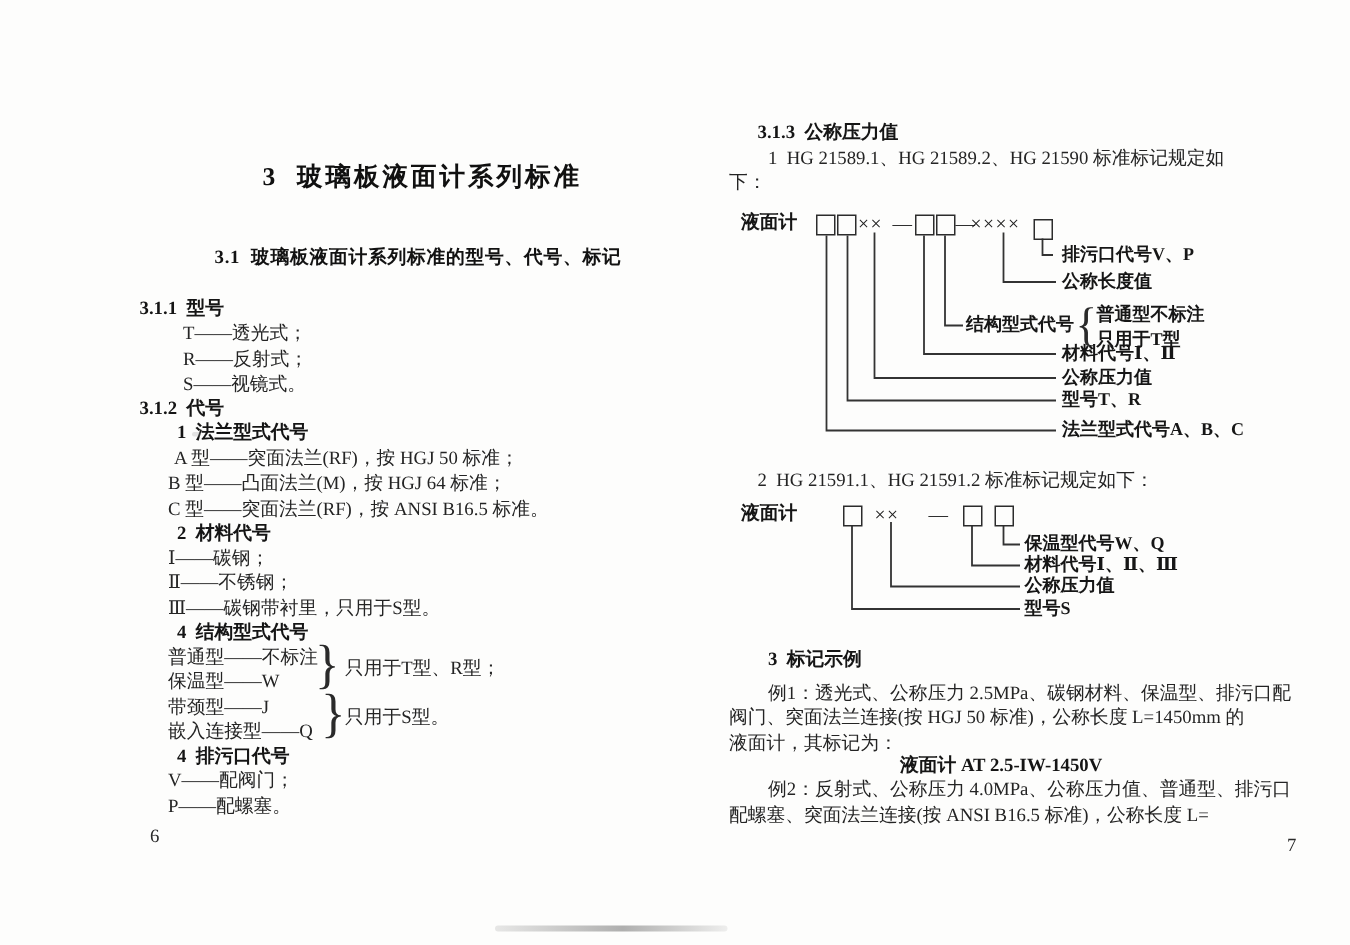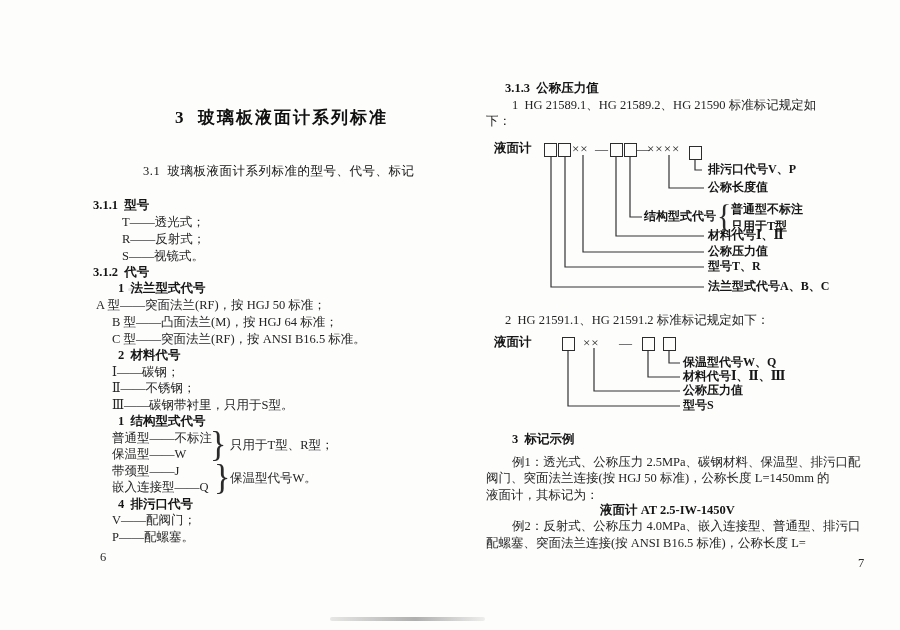--- a/index.html
+++ b/index.html
@@ -3,21 +3,21 @@
 <meta charset="utf-8">
 <style>
   html,body{margin:0;padding:0;background:#ffffff;}
   .scan{
     position:relative;width:900px;height:630px;background:#fdfdfc;overflow:hidden;
     font-family:"Liberation Serif","DejaVu Serif",serif;color:#222;
   }
   .t{position:absolute;white-space:pre;font-size:12.5px;line-height:15px;color:#242424;}
   .b{font-weight:bold;color:#151515;}
   .h1{font-size:17px;line-height:20px;font-weight:bold;letter-spacing:2px;color:#101010;}
-  .h2{font-size:12.5px;font-weight:normal;letter-spacing:0.5px;color:#121212;}
+  .h2{font-size:12.5px;font-weight:bold;letter-spacing:0.5px;color:#121212;}
   .pgnum{font-size:12.5px;color:#2a2a2a;}
   .diagram{position:absolute;text-decoration:underline;}
   .dg-svg{position:absolute;left:0;top:0;}
   .box{position:absolute;width:11px;height:12px;border:1.5px solid #2c2c2c;background:transparent;}
   .sym{position:absolute;font-size:13px;line-height:15px;color:#1d1d1d;letter-spacing:1px;}
   .dlabel{position:absolute;white-space:pre;font-size:12px;line-height:14px;font-weight:600;color:#161616;}
   .brace{position:absolute;font-size:34px;line-height:34px;font-weight:400;color:#2a2a2a;transform:scaleY(1.05);}
   .smudge{position:absolute;border-radius:2px;}
 </style>
 </head>
@@ -29,38 +29,38 @@
     <div class="t h1" style="left:175px;top:108px">3  玻璃板液面计系列标准</div>
     <div class="t h2" style="left:143px;top:164px">3.1  玻璃板液面计系列标准的型号、代号、标记</div>
 
     <div class="t b" style="left:93px;top:198px">3.1.1  型号</div>
     <div class="t" style="left:122px;top:215px">T——透光式；</div>
     <div class="t" style="left:122px;top:232px">R——反射式；</div>
     <div class="t" style="left:122px;top:249px">S——视镜式。</div>
 
     <div class="t b" style="left:93px;top:265px">3.1.2  代号</div>
     <div class="t b" style="left:118px;top:281px">1  法兰型式代号</div>
-    <div class="t" style="left:96px;top:298px">A 型——突面法兰(RF)，按 HGJ 50 标准；</div>
+    <div class="t" style="left:116px;top:298px">A 型——突面法兰(RF)，按 HGJ 50 标准；</div>
     <div class="t" style="left:112px;top:315px">B 型——凸面法兰(M)，按 HGJ 64 标准；</div>
     <div class="t" style="left:112px;top:332px">C 型——突面法兰(RF)，按 ANSI B16.5 标准。</div>
 
     <div class="t b" style="left:118px;top:348px">2  材料代号</div>
     <div class="t" style="left:112px;top:365px">Ⅰ——碳钢；</div>
     <div class="t" style="left:112px;top:381px">Ⅱ——不锈钢；</div>
     <div class="t" style="left:112px;top:398px">Ⅲ——碳钢带衬里，只用于S型。</div>
 
-    <div class="t b" style="left:118px;top:414px">1  结构型式代号</div>
+    <div class="t b" style="left:118px;top:414px">4  结构型式代号</div>
     <div class="t" style="left:112px;top:431px">普通型——不标注</div>
     <div class="t" style="left:112px;top:447px">保温型——W</div>
     <div class="brace" style="left:210px;top:427px">}</div>
     <div class="t" style="left:230px;top:438px">只用于T型、R型；</div>
     <div class="t" style="left:112px;top:464px">带颈型——J</div>
     <div class="t" style="left:112px;top:480px">嵌入连接型——Q</div>
     <div class="brace" style="left:214px;top:460px">}</div>
-    <div class="t" style="left:230px;top:471px">保温型代号W。</div>
+    <div class="t" style="left:230px;top:471px">只用于S型。</div>
 
     <div class="t b" style="left:118px;top:497px">4  排污口代号</div>
     <div class="t" style="left:112px;top:513px">V——配阀门；</div>
     <div class="t" style="left:112px;top:530px">P——配螺塞。</div>
 
     <div class="t pgnum" style="left:100px;top:550px">6</div>
   </div>
 
   <div>
     <div class="t b" style="left:505px;top:81px">3.1.3  公称压力值</div>
@@ -124,21 +124,21 @@
       <div class="dlabel" style="left:197px;top:38px">材料代号Ⅰ、Ⅱ、Ⅲ</div>
       <div class="dlabel" style="left:197px;top:52px">公称压力值</div>
       <div class="dlabel" style="left:197px;top:67px">型号S</div>
     </div>
 
     <div class="t b" style="left:512px;top:432px">3  标记示例</div>
     <div class="t" style="left:512px;top:455px">例1：透光式、公称压力 2.5MPa、碳钢材料、保温型、排污口配</div>
     <div class="t" style="left:486px;top:471px">阀门、突面法兰连接(按 HGJ 50 标准)，公称长度 L=1450mm 的</div>
     <div class="t" style="left:486px;top:488px">液面计，其标记为：</div>
     <div class="t b" style="left:600px;top:503px">液面计 AT 2.5-IW-1450V</div>
-    <div class="t" style="left:512px;top:519px">例2：反射式、公称压力 4.0MPa、嵌入连接型、普通型、排污口</div>
+    <div class="t" style="left:512px;top:519px">例2：反射式、公称压力 4.0MPa、公称压力值、普通型、排污口</div>
     <div class="t" style="left:486px;top:536px">配螺塞、突面法兰连接(按 ANSI B16.5 标准)，公称长度 L=</div>
 
     <div class="t pgnum" style="left:858px;top:556px">7</div>
   </div>
 
   <div class="smudge" style="left:330px;top:617px;width:155px;height:4px;background:linear-gradient(90deg,rgba(130,130,130,0.18),rgba(80,80,80,0.45) 55%,rgba(130,130,130,0.12));"></div>
   <div class="smudge" style="left:128px;top:288px;width:6px;height:3px;background:rgba(150,150,150,0.25);"></div>
 
 </div>
 

